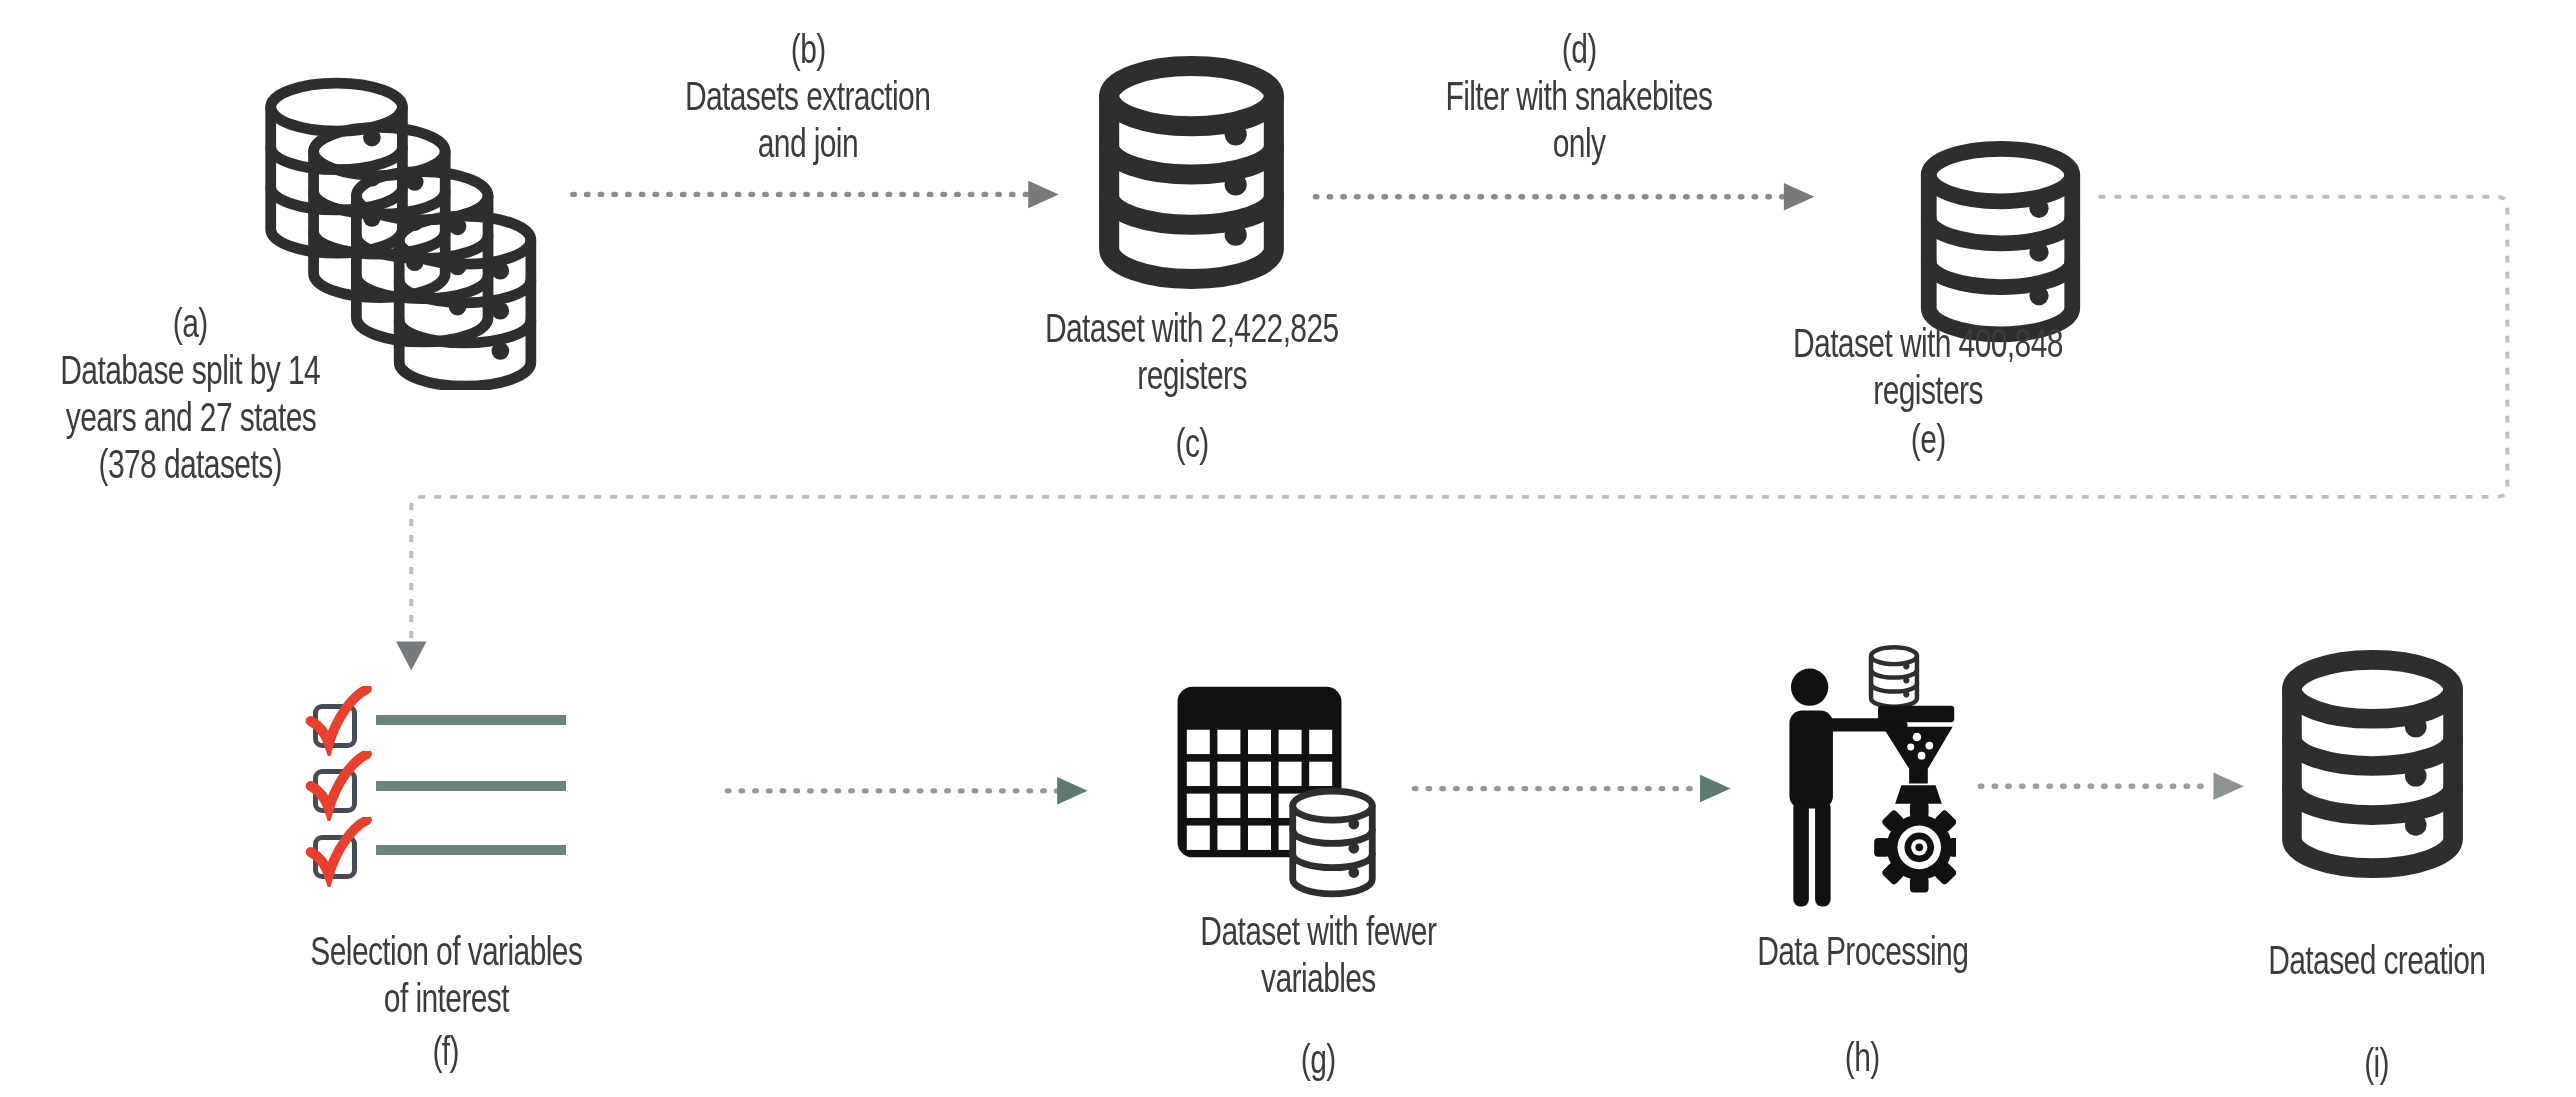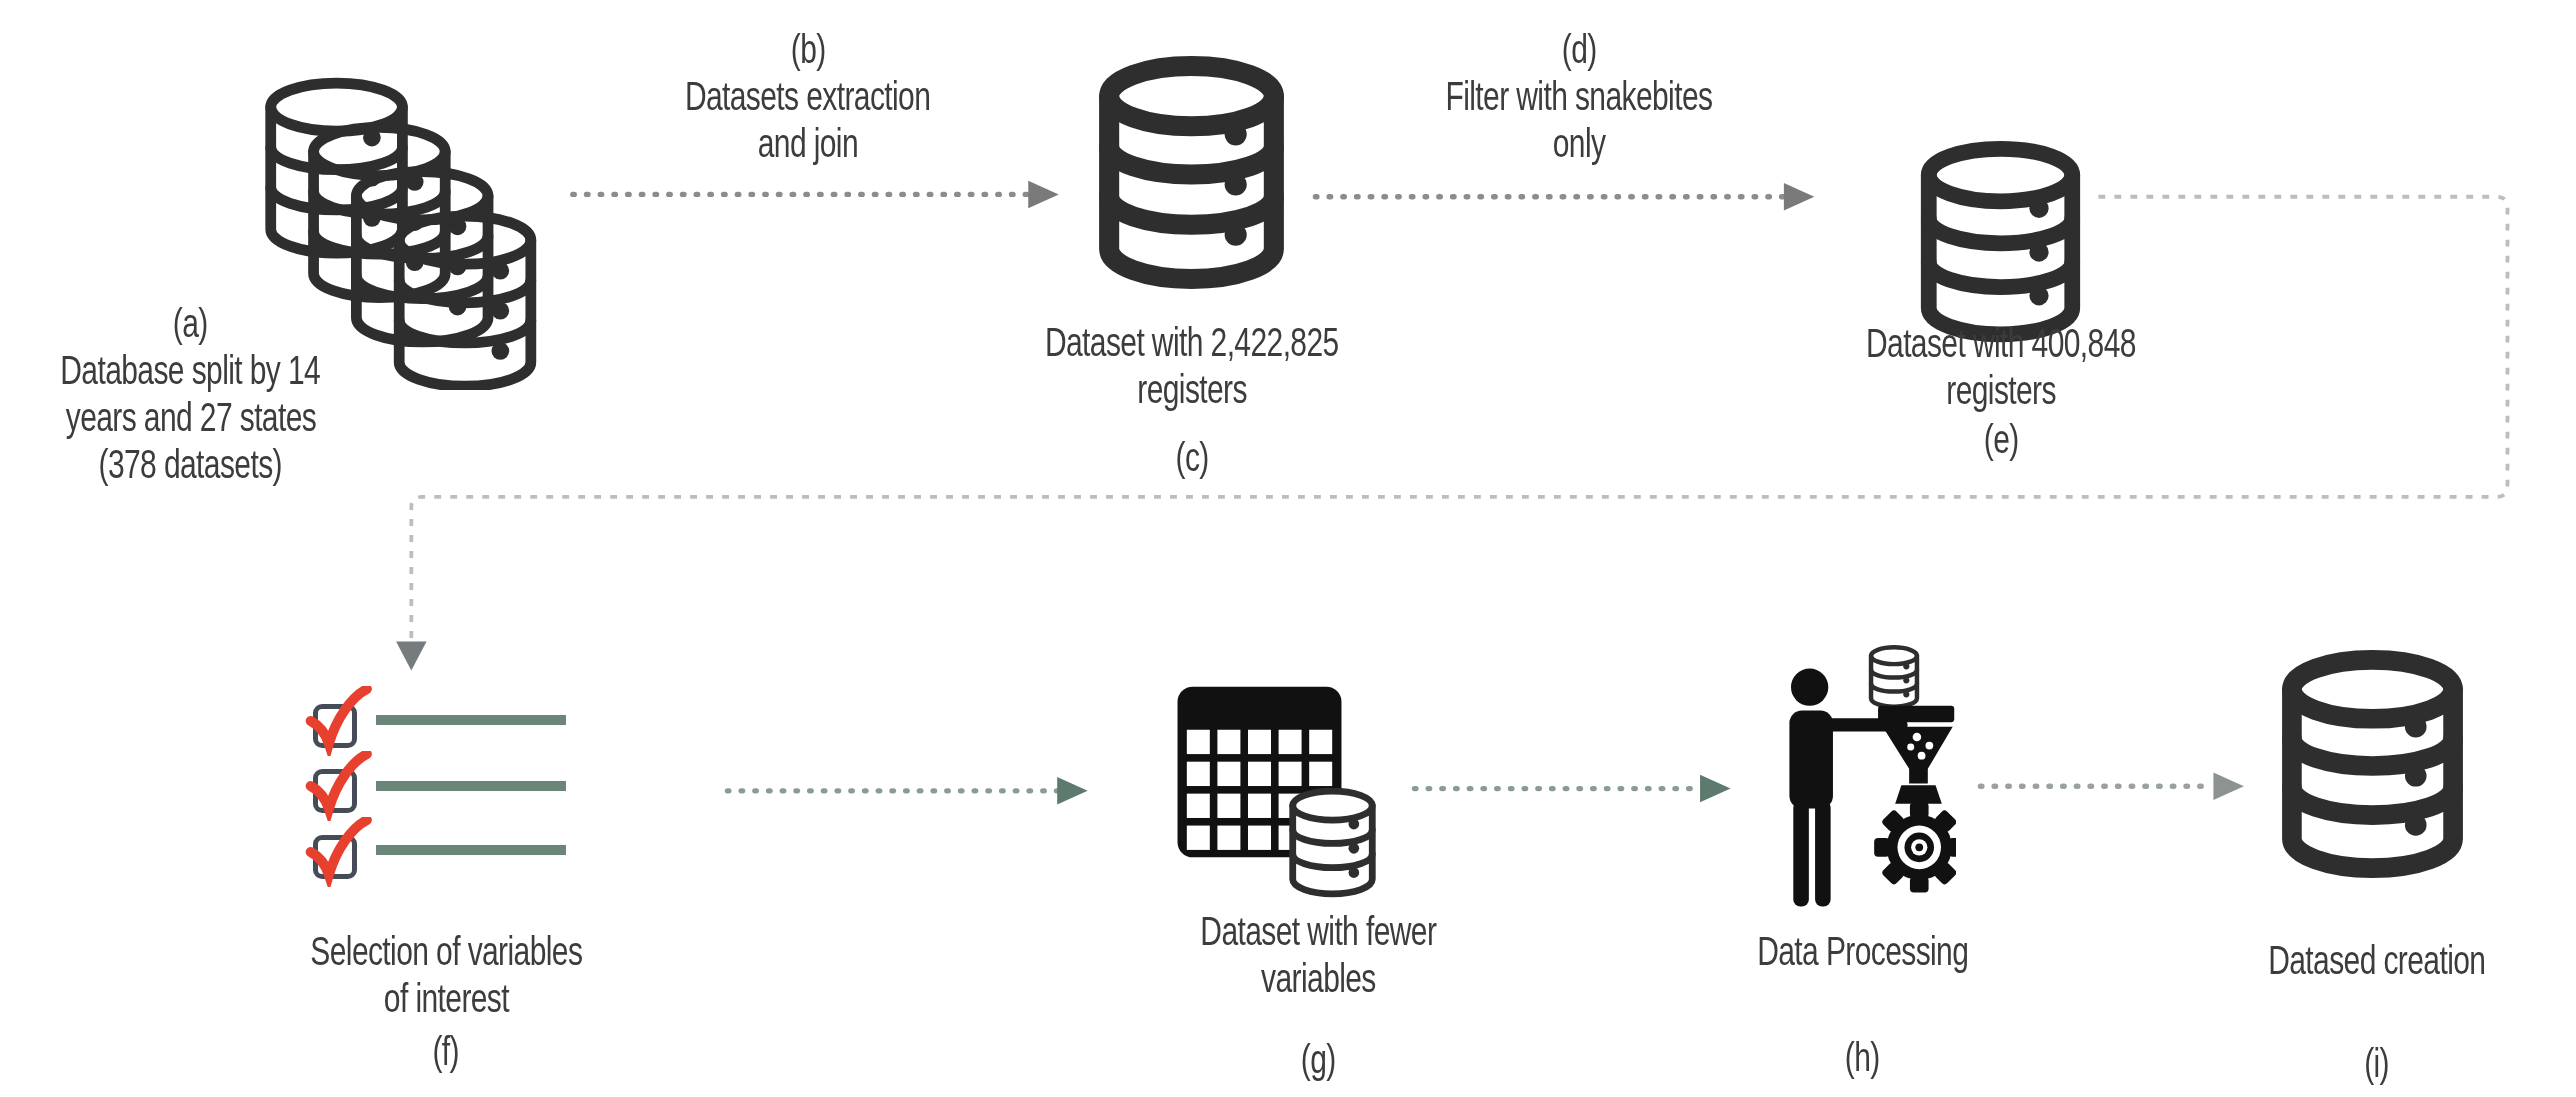--- a/index.html
+++ b/index.html
@@ -213,33 +213,33 @@
     <div class="ln">years and 27 states</div>
     <div class="ln">(378 datasets)</div>
   </div>
 
   <div class="label" style="left:654px;top:26px;width:308px">
     <div class="tag">(b)</div>
     <div class="ln">Datasets extraction</div>
     <div class="ln">and join</div>
   </div>
 
-  <div class="label" style="left:1019px;top:319px;width:346px">
+  <div class="label" style="left:1019px;top:305px;width:346px">
     <div class="ln">Dataset with 2,422,825</div>
     <div class="ln">registers</div>
     <div class="tag" style="margin-top:21.3px">(c)</div>
   </div>
 
   <div class="label" style="left:1425px;top:26px;width:308px">
     <div class="tag">(d)</div>
     <div class="ln">Filter with snakebites</div>
     <div class="ln">only</div>
   </div>
 
-  <div class="label" style="left:1828px;top:320px;width:346px">
+  <div class="label" style="left:1755px;top:320px;width:346px">
     <div class="ln">Dataset with 400,848</div>
     <div class="ln">registers</div>
     <div class="tag" style="margin-top:1.5px">(e)</div>
   </div>
 
   <div class="label" style="left:282px;top:928px;width:328px">
     <div class="ln">Selection of variables</div>
     <div class="ln">of interest</div>
     <div class="tag" style="margin-top:6.1px">(f)</div>
   </div>

